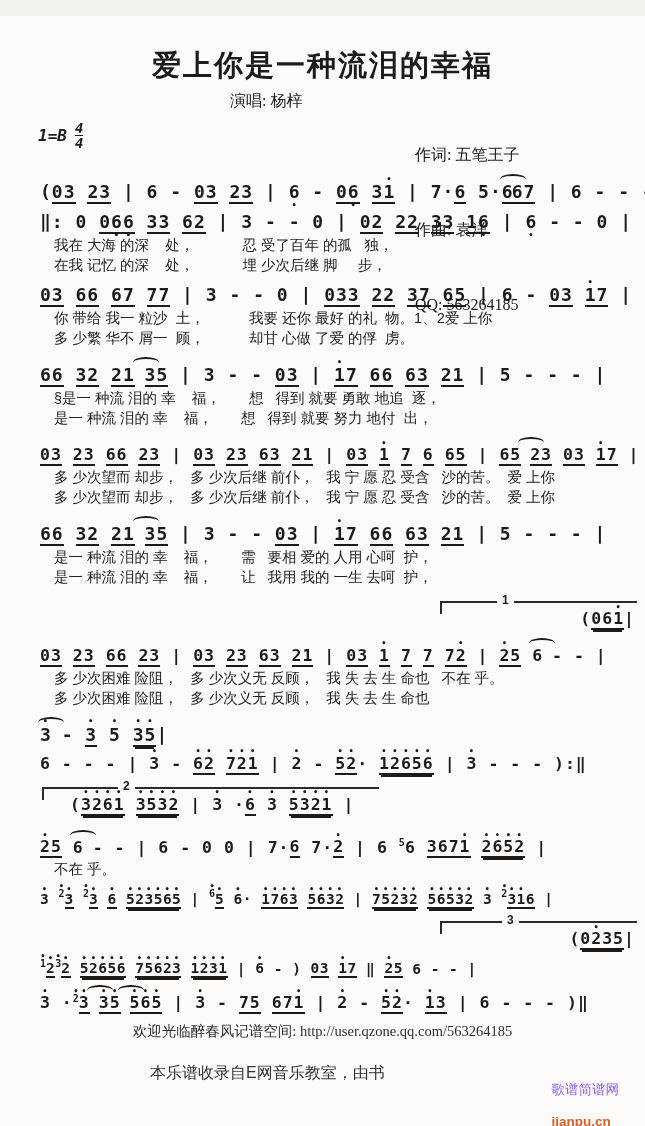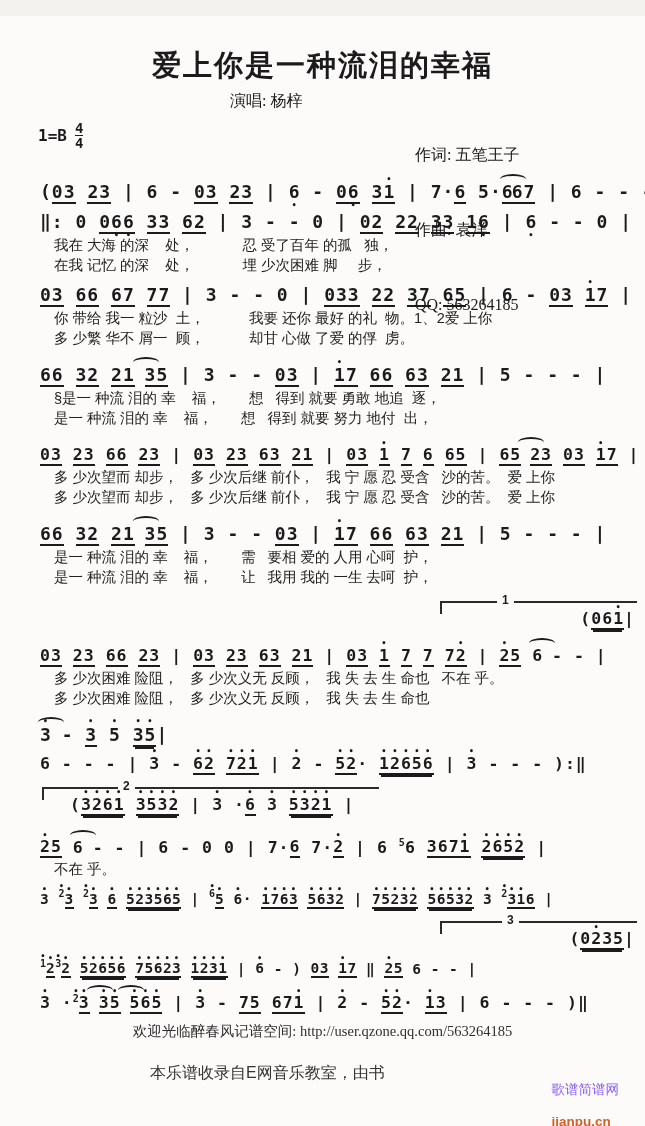--- a/index.html
+++ b/index.html
@@ -6,21 +6,21 @@
   .page{
     width:645px;height:1126px;margin:16px auto;background:#fcfbf9;color:#1b1b1b;
     font-family:"Liberation Sans",sans-serif;position:relative;overflow:hidden;box-sizing:border-box;
   }
   
   .hdr{position:relative;height:158px;padding-top:30px;box-sizing:border-box;}
   .title{text-align:center;font-size:29px;font-weight:bold;letter-spacing:2px;font-family:"DejaVu Sans",sans-serif;}
   .credits{position:absolute;top:72px;left:230px;right:40px;font-size:16px;line-height:25px;font-family:"Liberation Serif",serif;}
   .credit-left{position:absolute;left:0;top:0;}
   .credit-right{position:absolute;left:185px;top:4px;white-space:pre;}
-  .keyrow{position:absolute;left:38px;top:105px;font-size:16px;font-weight:bold;font-family:"DejaVu Sans Mono",monospace;display:flex;align-items:center;gap:8px;}
+  .keyrow{position:absolute;left:38px;top:105px;font-size:16px;font-weight:bold;font-family:"DejaVu Sans Mono",monospace;display:flex;align-items:center;gap:8px;font-style:italic;}
   .ts{display:inline-flex;flex-direction:column;align-items:center;line-height:14px;font-size:14px;}
   .ts .d{border-top:1.5px solid #1b1b1b;}
   
   .music{font-family:"DejaVu Sans Mono",monospace;font-weight:bold;font-size:18px;white-space:pre;letter-spacing:1px;}
   .dense{font-size:14.5px;letter-spacing:0.5px;}
   .mid{font-size:16.5px;}
   .u1{border-bottom:2px solid #1b1b1b;}
   .u2{border-bottom:2px solid #1b1b1b;box-shadow:0 4px 0 -2px #1b1b1b;}
   .hi{position:relative;}
   .hi::after{content:"•";position:absolute;left:50%;transform:translateX(-50%);top:-0.78em;font-size:8px;}
@@ -74,21 +74,21 @@
     </div>
   </div>
 
   <div class="sys">
     <div class="notes music">(<span class="u1">03</span> <span class="u1">23</span> | 6 - <span class="u1">03</span> <span class="u1">23</span> | <span class="lo">6</span> - <span class="u1">0<span class="lo">6</span></span> <span class="u1">3<span class="hi">1</span></span> | 7·<span class="u1">6</span> 5·<span class="u1">6</span><span class="slur"></span><span class="u1">67</span> | 6 - - -)|</div>
   </div>
 
   <div class="sys">
     <div class="notes music">‖: 0 <span class="u1">0<span class="lo">6</span><span class="lo">6</span></span> <span class="u1">33</span> <span class="u1">62</span> | 3 - - 0 | <span class="u1">02</span> <span class="u1">22</span> <span class="u1">33</span> <span class="u1">1<span class="lo">6</span></span> | <span class="lo">6</span> - - 0 |</div>
     <div class="lyric">我在 大海 的深    处，            忍 受了百年 的孤   独，</div>
-    <div class="lyric">在我 记忆 的深    处，            埋 少次困难 脚     步，</div>
+    <div class="lyric">在我 记忆 的深    处，            埋 少次后继 脚     步，</div>
   </div>
 
   <div class="sys">
     <div class="notes music"><span class="u1">03</span> <span class="u1">66</span> <span class="u1">67</span> <span class="u1">77</span> | 3 - - 0 | <span class="u1">033</span> <span class="u1">22</span> <span class="u1">37</span> <span class="u1">65</span> | 6 - <span class="u1">03</span> <span class="u1"><span class="hi">1</span>7</span> |</div>
     <div class="lyric">你 带给 我一 粒沙  土，           我要 还你 最好 的礼  物。1、2爱 上你</div>
     <div class="lyric">多 少繁 华不 屑一  顾，           却甘 心做 了爱 的俘  虏。</div>
   </div>
 
   <div class="sys">
     <div class="notes music"><span class="u1">66</span> <span class="u1">32</span> <span class="u1">21</span> <span class="slur"></span><span class="u1">35</span> | 3 - - <span class="u1">03</span> | <span class="u1"><span class="hi">1</span>7</span> <span class="u1">66</span> <span class="u1">63</span> <span class="u1">21</span> | 5 - - - |</div>

